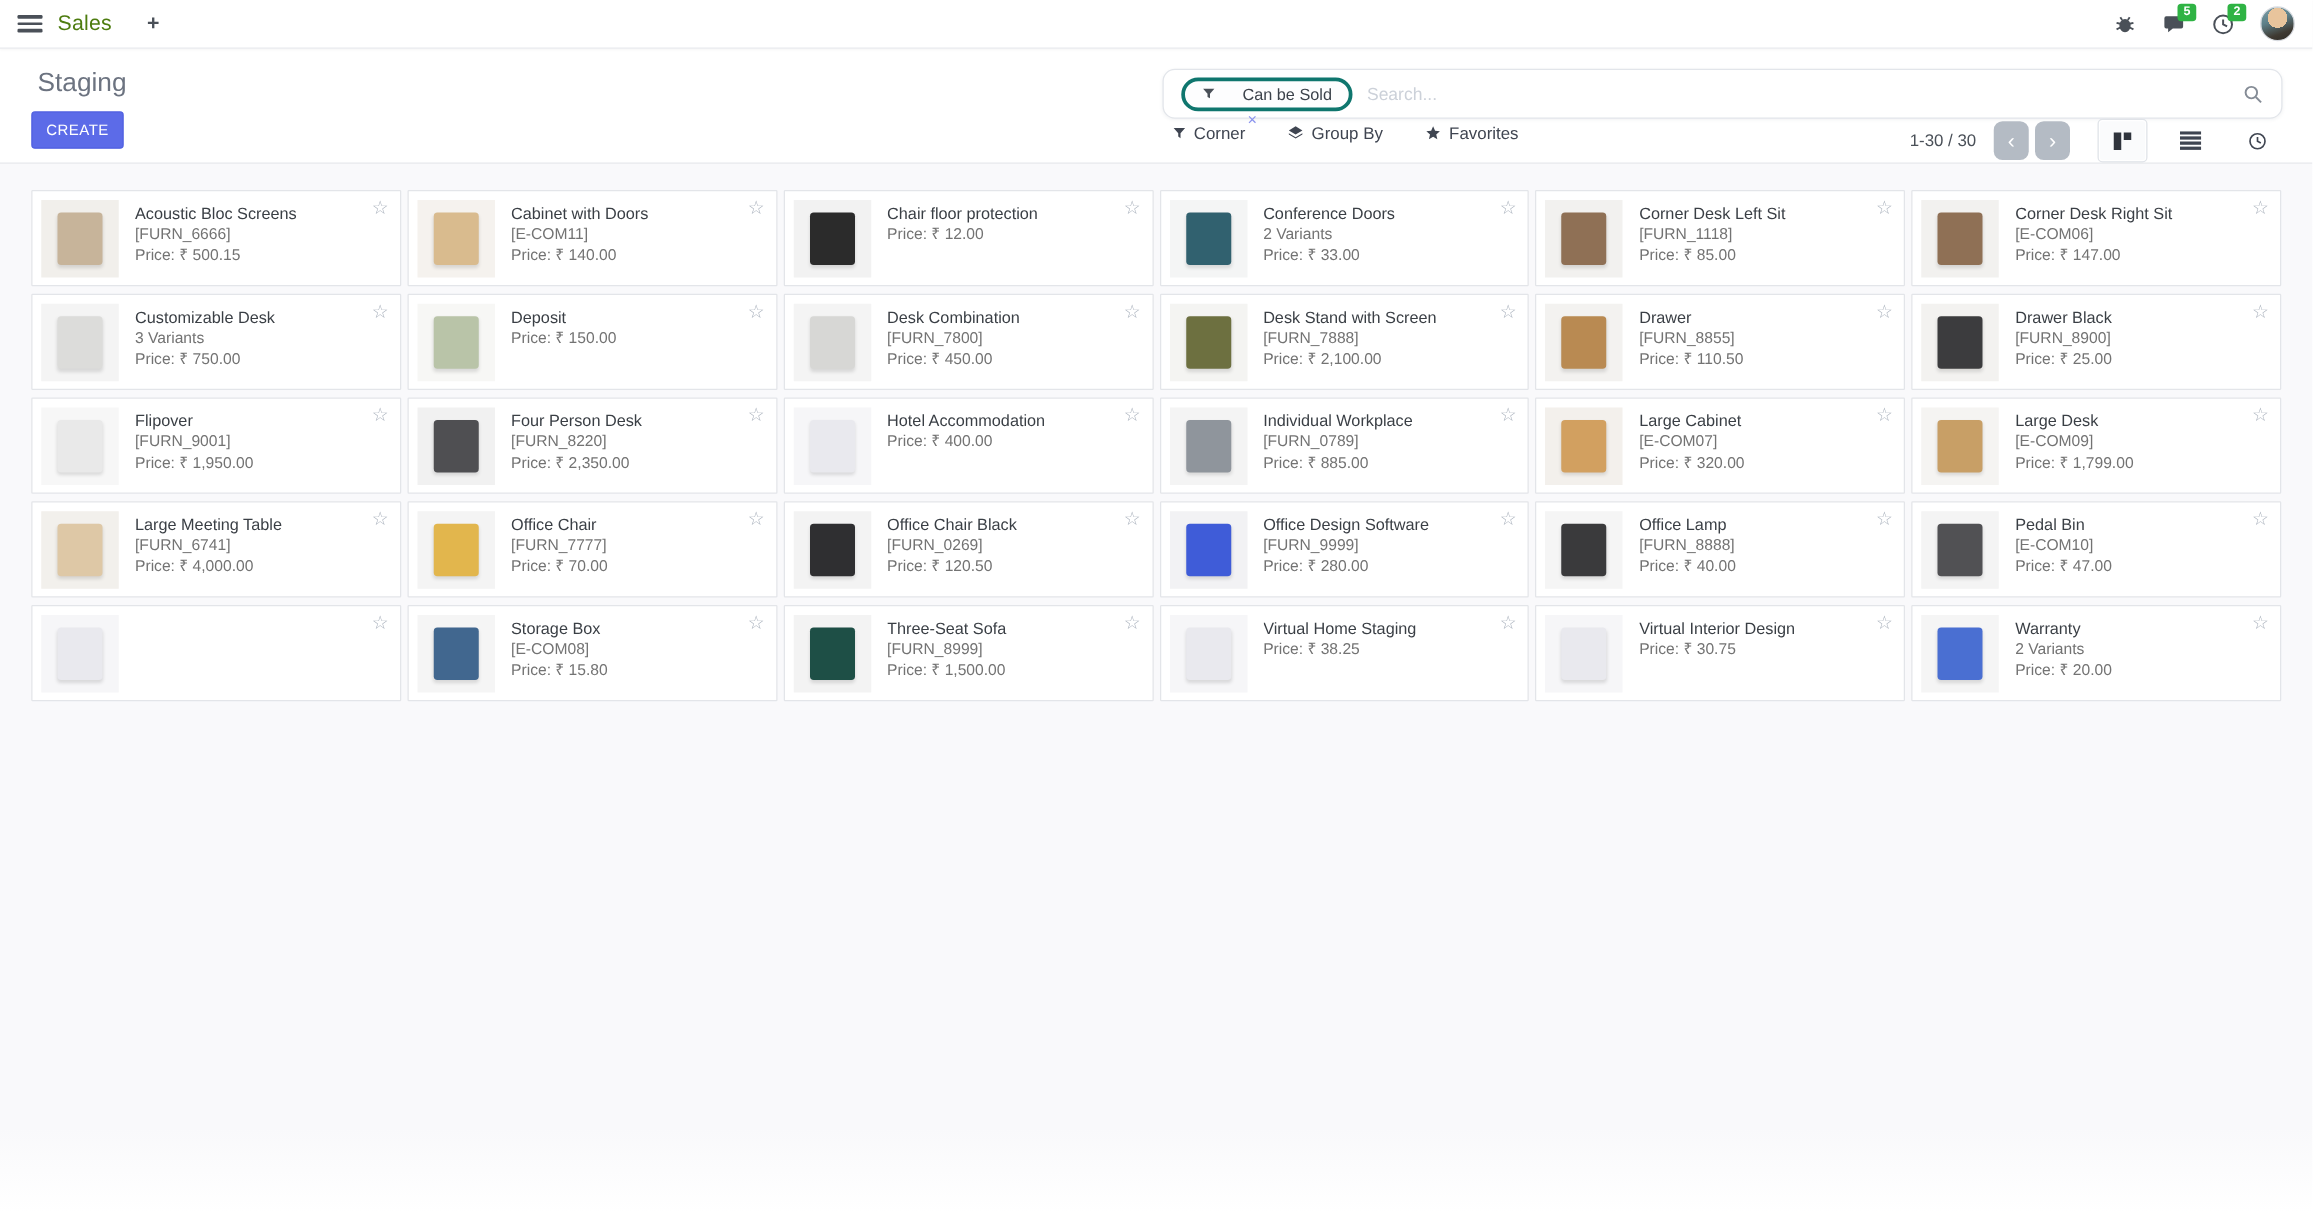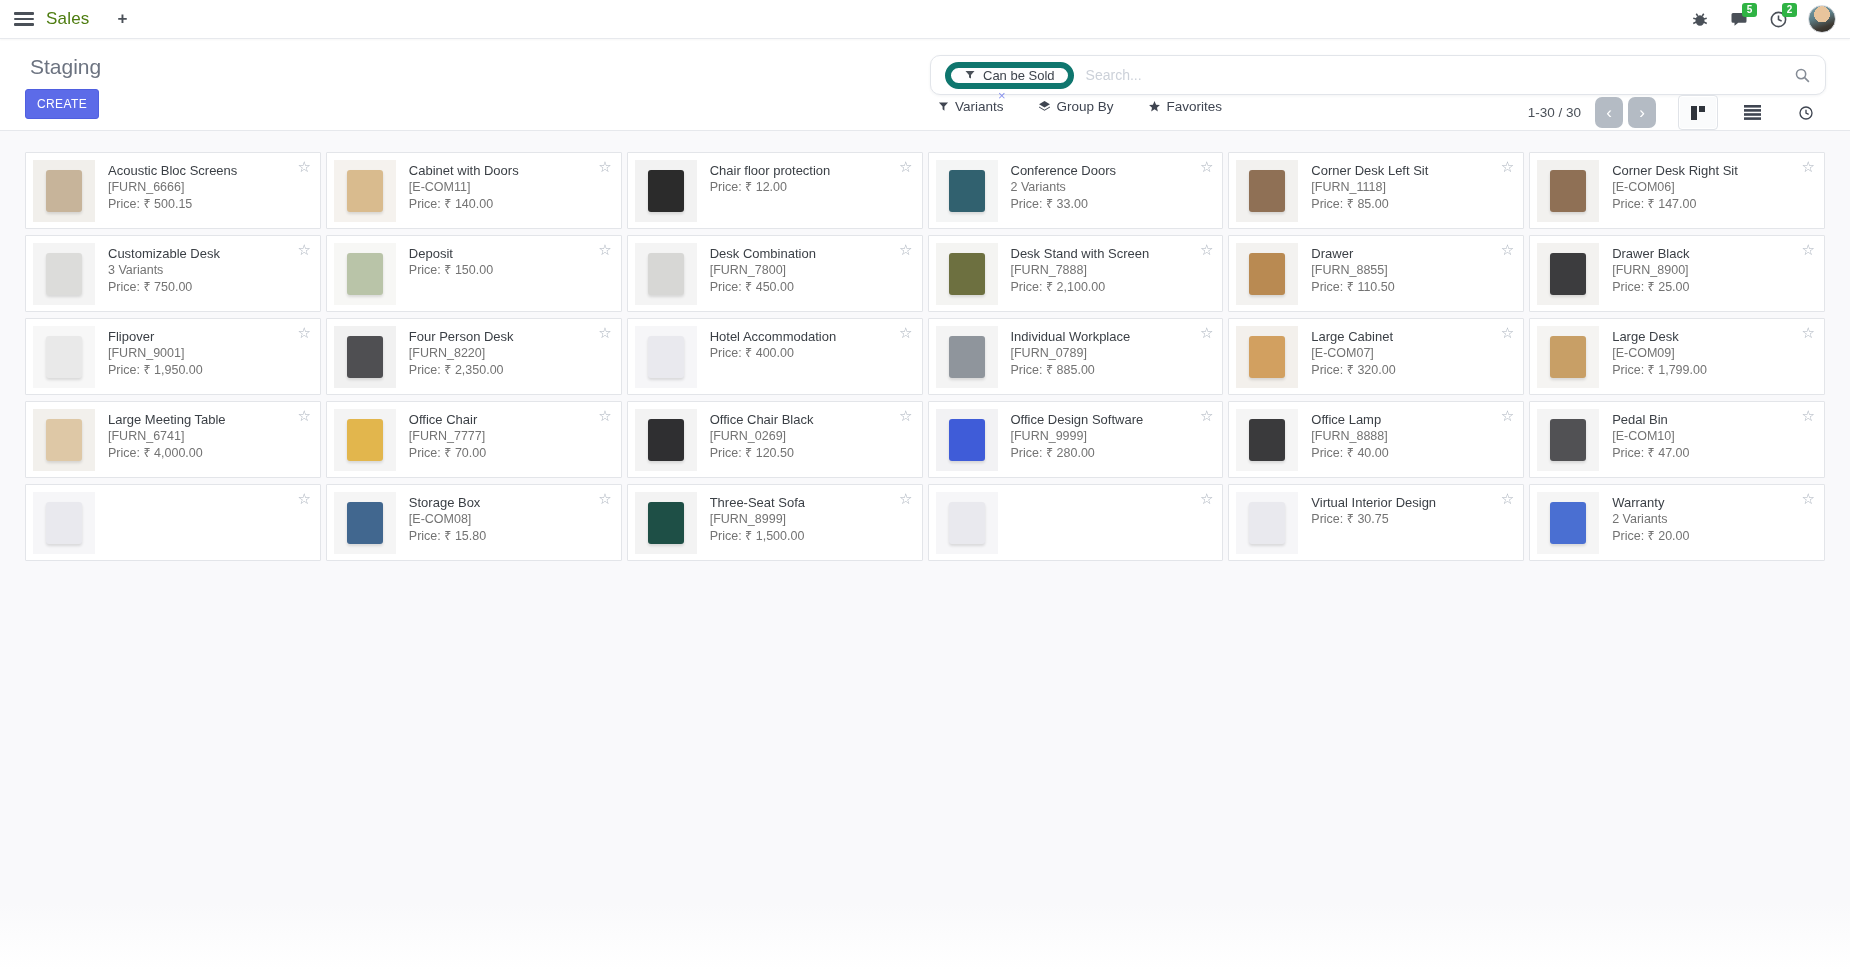--- a/index.html
+++ b/index.html
@@ -53,22 +53,22 @@
     color: #ffffff; font-size: 12px; letter-spacing: .4px; font-family: inherit;
     border-radius: 3px; cursor: pointer;
   }
   .searchbar {
     position: absolute; left: 930px; top: 16px; width: 896px; height: 40px;
     background: #ffffff; border: 1px solid #e2e5ea; border-radius: 10px;
     box-shadow: 0 1px 3px rgba(40,50,70,.06);
     display: flex; align-items: center; padding: 0 14px;
   }
   .facet {
-    display: inline-flex; align-items: center; gap: 7px;
-    height: 27px; padding: 0 13px; border: 6px solid #0f766e; border-radius: 14px;
+    display: inline-flex; align-items: center; gap: 21px;
+    height: 27px; padding: 0 13px; border: 3px solid #0f766e; border-radius: 14px;
     background: #fdfdfe; font-size: 13px; color: #3c424b; cursor: pointer;
     position: relative;
     text-align: right;
   }
   .facet-remove {
     position: absolute; left: 998px; top: 50px; font-size: 13px; color: #8a93ee;
     cursor: pointer; line-height: 1;
   }
   .search-placeholder { margin-left: 12px; font-size: 14px; color: #ccd1d9; flex: 1; }
   .search-magnifier { cursor: pointer; display: flex; }
@@ -185,21 +185,21 @@
         </svg>
       </span>
     </div>
     <span class="facet-remove">×</span>
 
     <div class="filter-row">
       <span class="filter-btn">
         <svg width="11" height="11" viewBox="0 0 24 24" fill="#3f4551">
           <path d="M2 3 h20 l-8 9 v9 l-4 -3 v-6 z"></path>
         </svg>
-        <span>Variants</span>
+        <span>Corner</span>
       </span>
       <span class="filter-btn">
         <svg width="13" height="13" viewBox="0 0 24 24" fill="#3f4551">
           <path d="M12 2 L22 8 L12 14 L2 8 Z"></path>
           <path d="M2 12 L12 18 L22 12 L22 14 L12 20 L2 14 Z"></path>
         </svg>
         <span>Group By</span>
       </span>
       <span class="filter-btn">
         <svg width="13" height="13" viewBox="0 0 24 24" fill="#3f4551">
@@ -556,20 +556,25 @@
       <div class="p-line2">[FURN_8999]</div>
       <div class="p-price">Price: ₹ 1,500.00</div>
     </div>
     <div class="star">☆</div>
   </div>
 
   <div class="card">
     <div class="thumb" style="background: rgb(246, 246, 248);">
             <div class="thumb-inner" style="background: rgb(233, 233, 238);"></div>
           </div>
+    <div class="info">
+      <div class="p-name">Virtual Home Staging</div>
+
+      <div class="p-price">Price: ₹ 38.25</div>
+    </div>
     <div class="star">☆</div>
   </div>
 
   <div class="card">
     <div class="thumb" style="background: rgb(246, 246, 248);">
             <div class="thumb-inner" style="background: rgb(233, 233, 238);"></div>
           </div>
     <div class="info">
       <div class="p-name">Virtual Interior Design</div>
 

